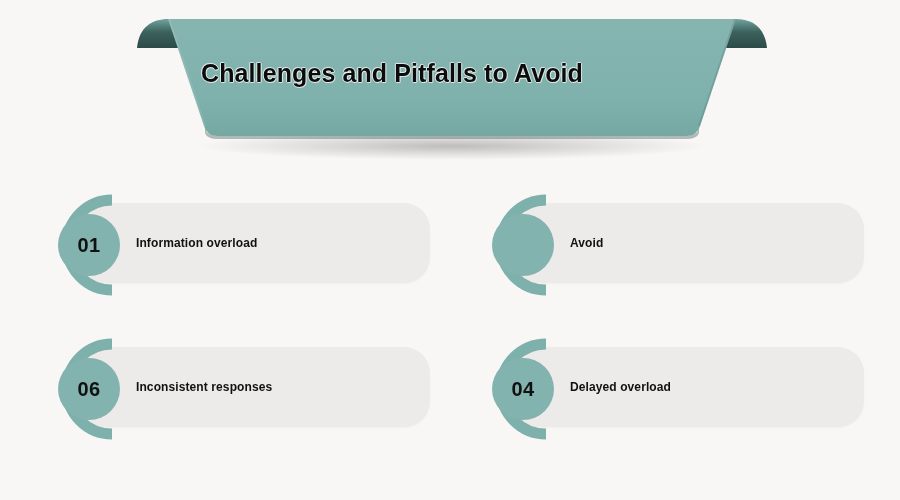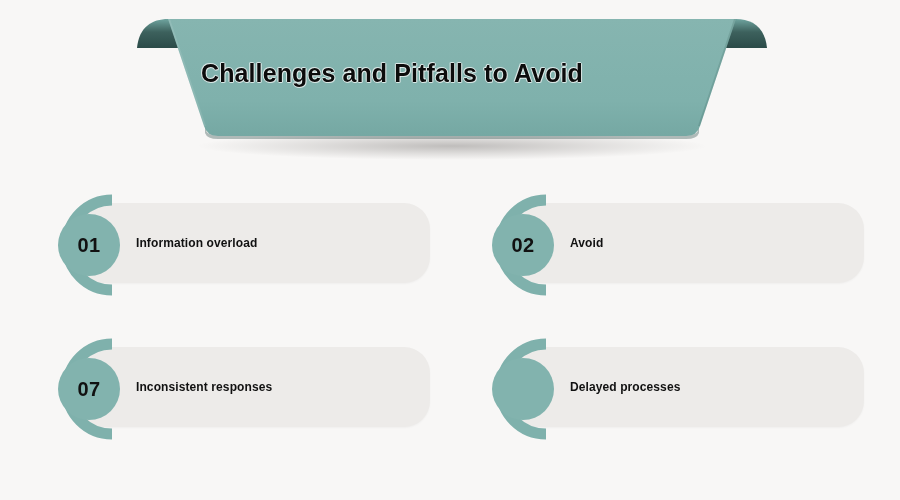--- a/index.html
+++ b/index.html
@@ -199,44 +199,44 @@
     </div>
 
     <div class="item col-right">
       <div class="item-card"></div>
       <div class="item-badge">
         <svg width="118" height="118" viewBox="0 0 118 118">
           <path d="M 82 14 A 45 45 0 1 0 82 104" fill="none" stroke="#7fb1ac" stroke-width="11" stroke-linecap="butt"></path>
           <circle cx="59" cy="59" r="31" fill="#82b3ae"></circle>
         </svg>
       </div>
-      <div class="item-number">02</div>
       <div class="item-label">Avoid</div>
     </div>
   </div>
 
   <div class="item-row">
 
     <div class="item col-left">
       <div class="item-card"></div>
       <div class="item-badge">
         <svg width="118" height="118" viewBox="0 0 118 118">
           <path d="M 82 14 A 45 45 0 1 0 82 104" fill="none" stroke="#7fb1ac" stroke-width="11" stroke-linecap="butt"></path>
           <circle cx="59" cy="59" r="31" fill="#82b3ae"></circle>
         </svg>
       </div>
-      <div class="item-number">07</div>
+      <div class="item-number">06</div>
       <div class="item-label">Inconsistent responses</div>
     </div>
 
     <div class="item col-right">
       <div class="item-card"></div>
       <div class="item-badge">
         <svg width="118" height="118" viewBox="0 0 118 118">
           <path d="M 82 14 A 45 45 0 1 0 82 104" fill="none" stroke="#7fb1ac" stroke-width="11" stroke-linecap="butt"></path>
           <circle cx="59" cy="59" r="31" fill="#82b3ae"></circle>
         </svg>
       </div>
-      <div class="item-label">Delayed processes</div>
+      <div class="item-number">04</div>
+      <div class="item-label">Delayed overload</div>
     </div>
   </div>
 
 </div>
 
 </body></html>

